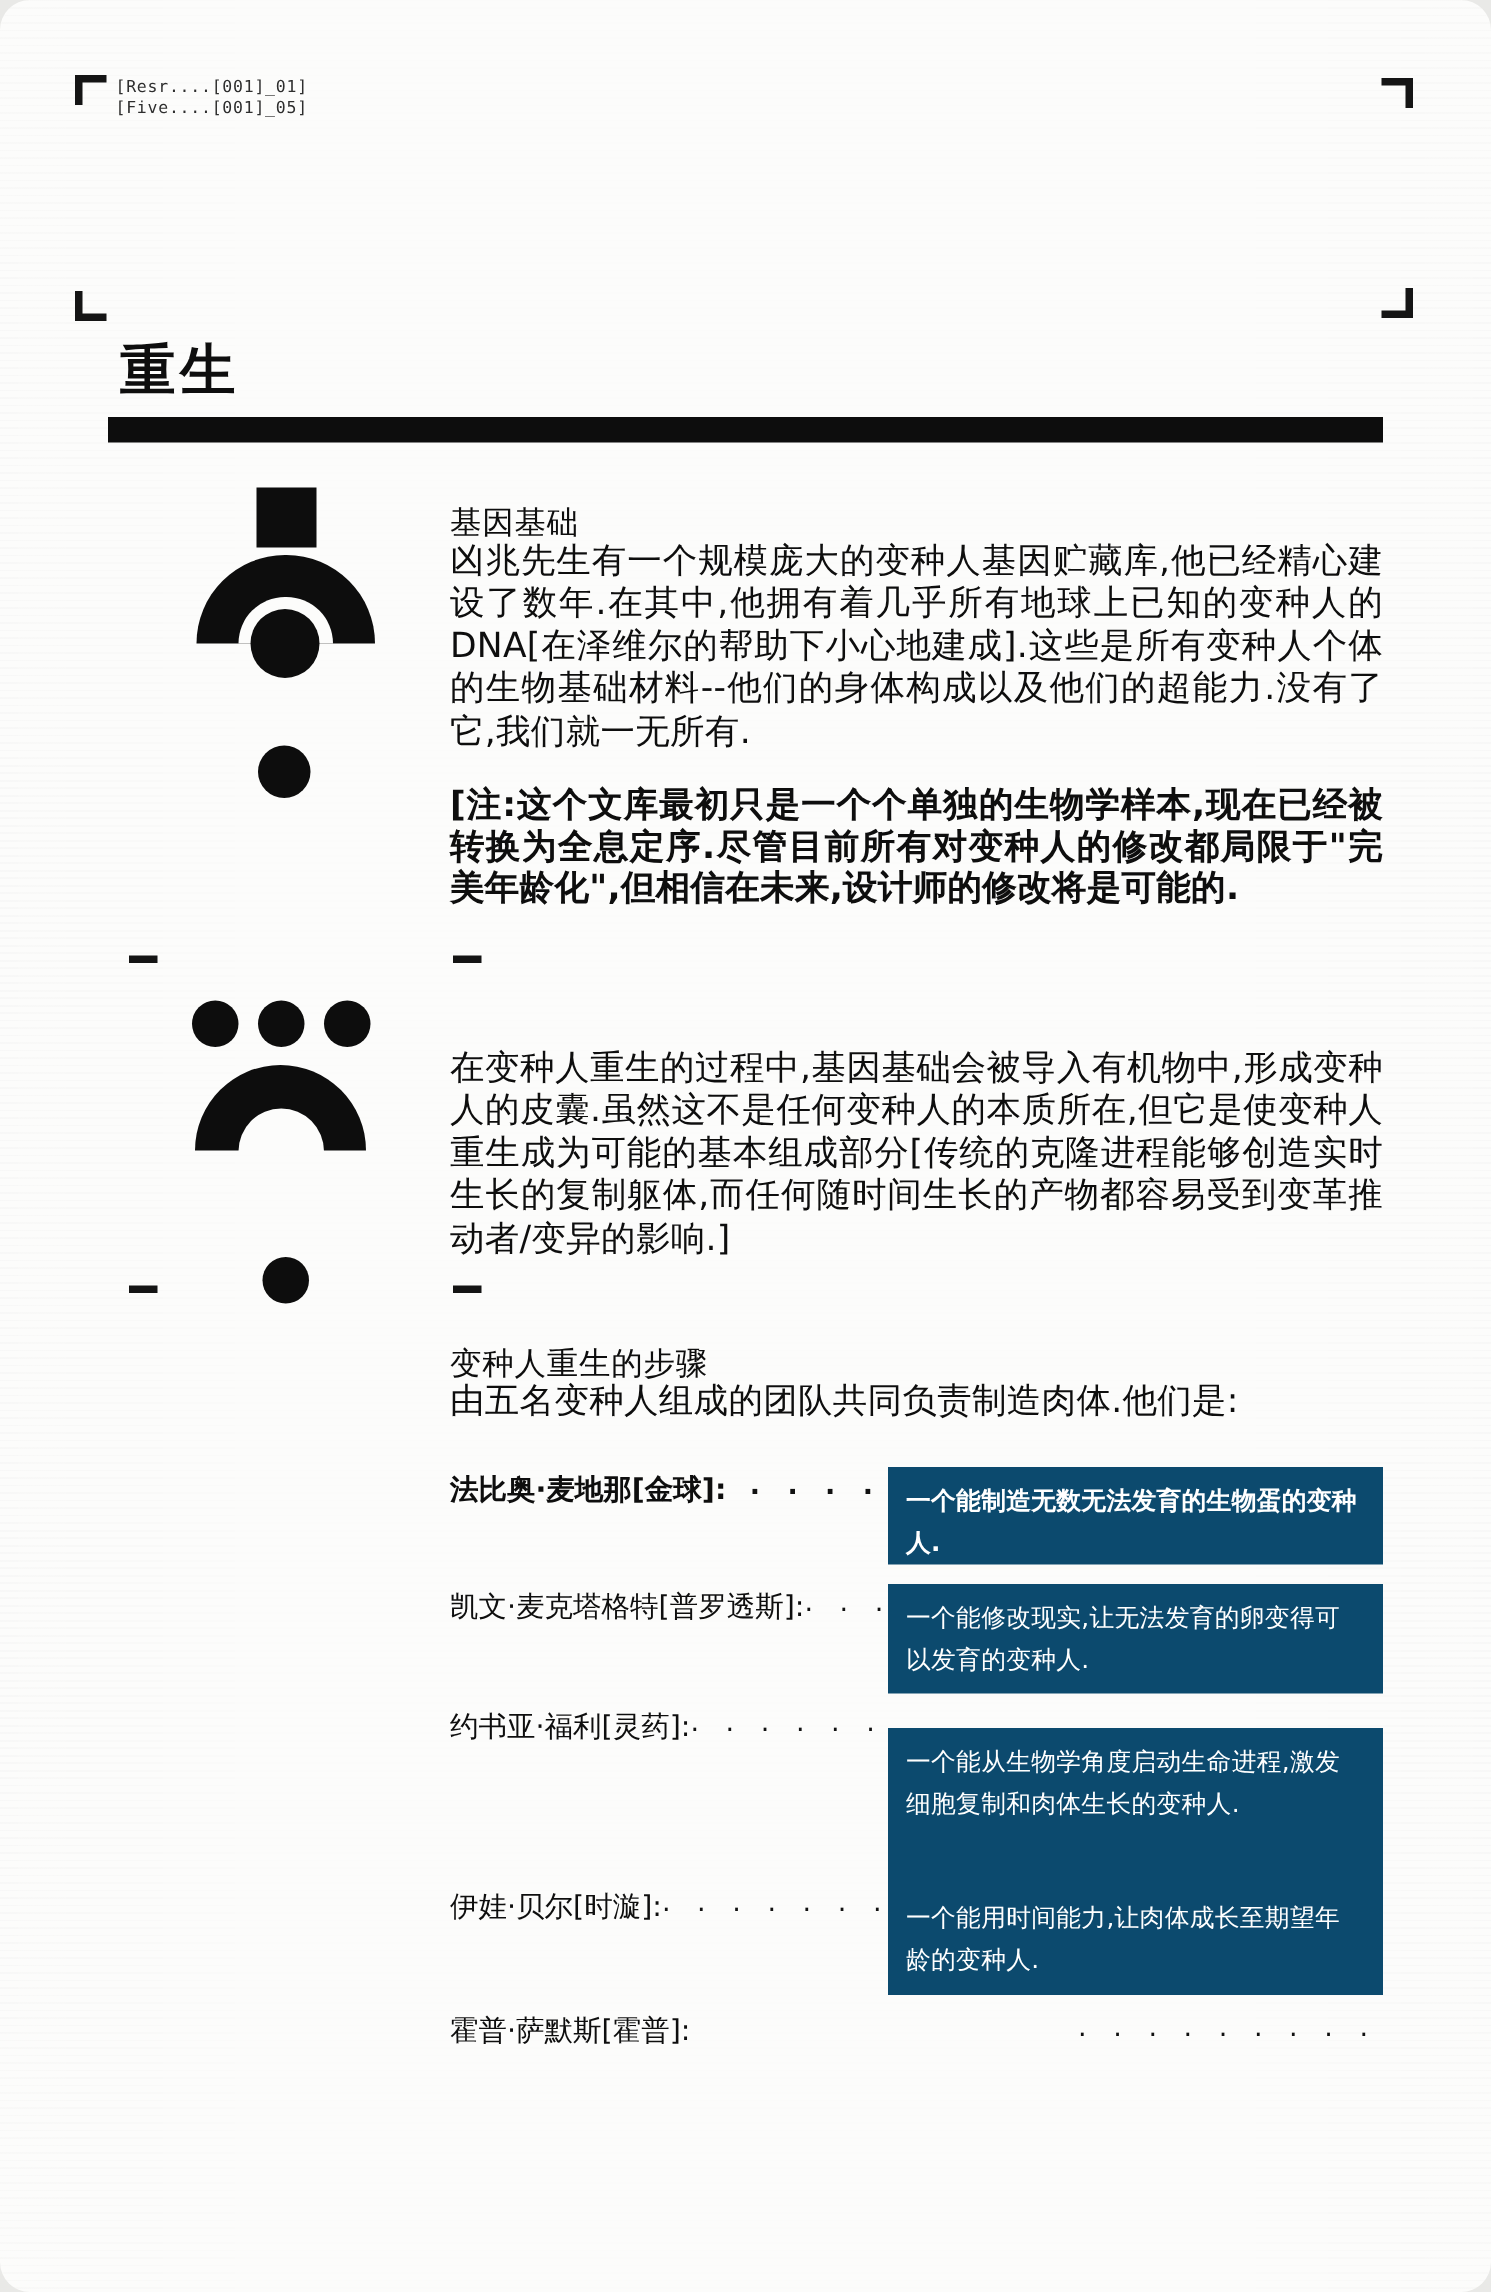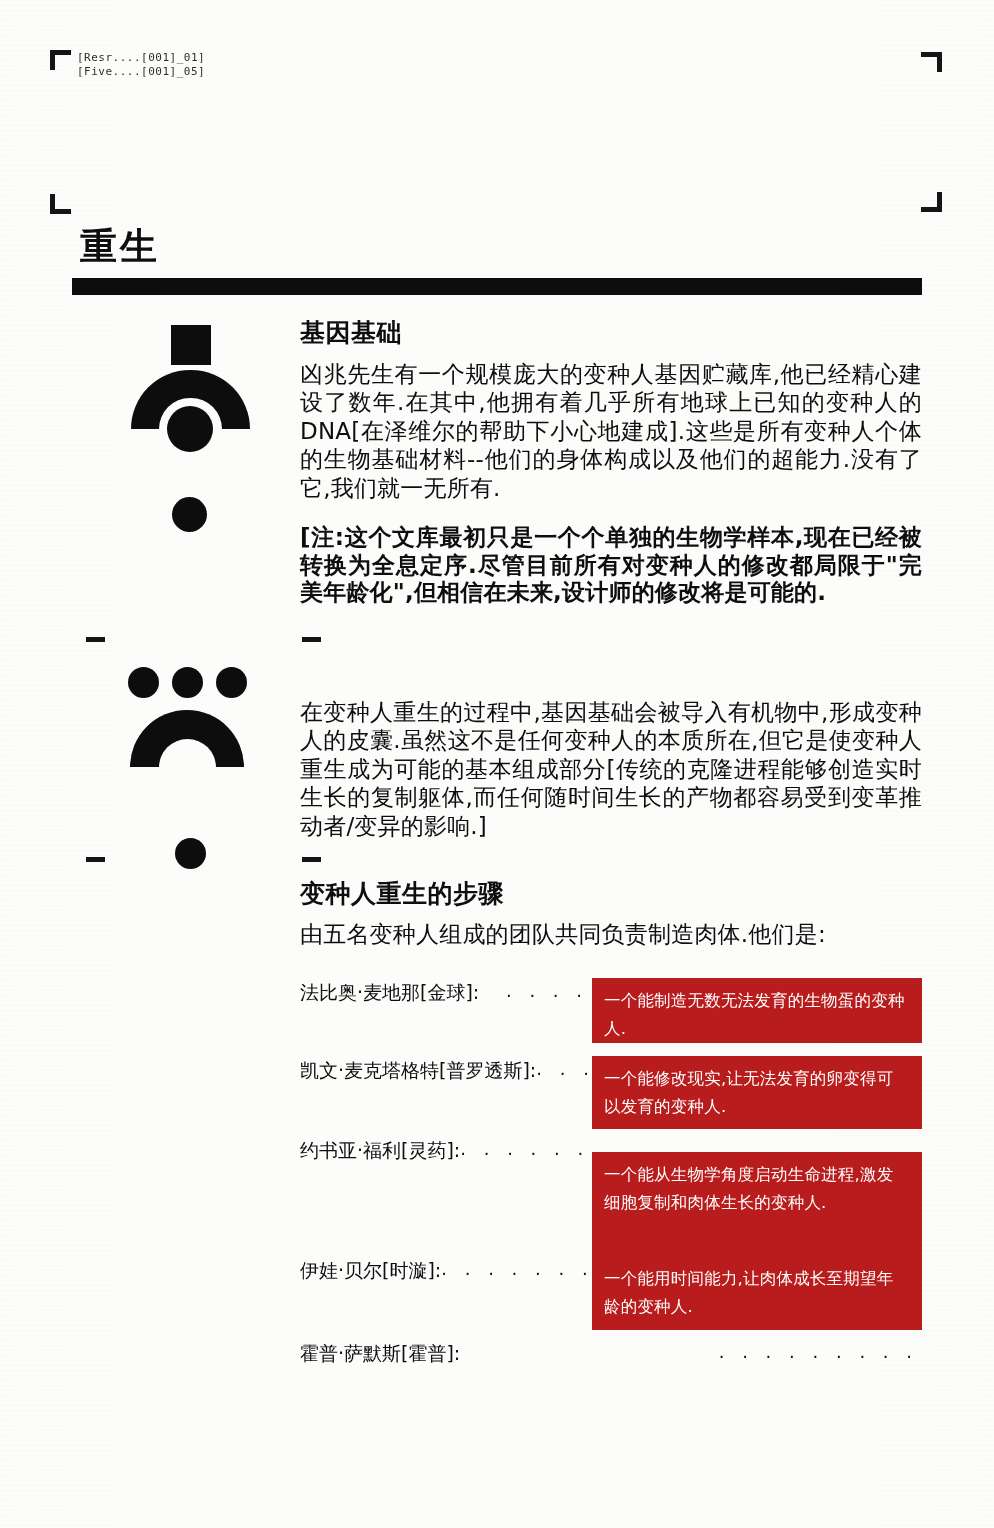--- a/index.html
+++ b/index.html
@@ -2,20 +2,21 @@
 <html><head>
 <meta charset="utf-8">
 <style>
   * { margin:0; padding:0; box-sizing:border-box; }
   html,body { background:#e9e9e7; }
   #page {
     position:relative; width:994px; height:1528px; margin:0 auto;
     background:#fcfcfb; overflow:hidden;
     font-family:"DejaVu Sans","Liberation Sans",sans-serif;
     color:#0e0e0e;
+    border-radius:20px;
   }
   
   #page::before {
     content:""; position:absolute; inset:0; pointer-events:none;
     background:repeating-linear-gradient(180deg,
       rgba(60,60,60,0.045) 0px, rgba(60,60,60,0.045) 1px,
       transparent 1px, transparent 5px);
     opacity:.45;
     -webkit-mask-image:linear-gradient(90deg, #000 0%, transparent 18%, transparent 82%, #000 100%),
                        linear-gradient(180deg, transparent 88%, #000 100%);
@@ -49,30 +50,30 @@
   .dome { position:absolute; background:#0d0d0d; }
   .dome.r { border-radius:999px 999px 0 0; }
   .hole { position:absolute; background:#fcfcfb; border-radius:999px 999px 0 0; }
   .dot  { position:absolute; background:#0d0d0d; border-radius:50%; }
 
   
   .dash { position:absolute; width:19px; height:5px; background:#141414; }
 
   
   .col { position:absolute; left:300px; width:622px; }
-  .h   { font-size:25px; font-weight:700; letter-spacing:.5px; }
+  .h   { font-size:21px; font-weight:400; letter-spacing:.5px;margin-top:18px; }
   .p   { font-size:23px; line-height:28.4px; letter-spacing:.2px; text-align:justify; }
   .p.bold { font-weight:700; line-height:27.6px; }
 
   
   .member-row { position:absolute; left:300px; width:622px; display:flex; align-items:flex-start; }
   .member-name { font-size:19px; white-space:nowrap; flex:none; padding-top:2px; }
   .leader { flex:1; overflow:hidden; white-space:nowrap; text-align:right;
             font-size:18px; letter-spacing:6px; padding-right:4px; padding-top:2px; color:#111; }
-  .desc-box { flex:none; width:330px; background:#b91c1c; color:#ffffff;
+  .desc-box { flex:none; width:330px; background:#0c4a6e; color:#ffffff;
               padding:9px 12px 8px 12px; font-size:16.5px; line-height:27.5px; letter-spacing:.2px; }
   .row1 .desc-box { height:65px; }
   .row2 .desc-box { height:73px; }
   .row3 .desc-box { height:106px;margin-top:16px; }
   .row4 .desc-box { height:74px; }
   .row5 .desc-box { height:108px; }
 </style>
 </head>
 <body>
 
@@ -113,21 +114,21 @@
   </div>
 
   <div class="col p" style="top:698px;">在变种人重生的过程中,基因基础会被导入有机物中,形成变种人的皮囊.虽然这不是任何变种人的本质所在,但它是使变种人重生成为可能的基本组成部分[传统的克隆进程能够创造实时生长的复制躯体,而任何随时间生长的产物都容易受到变革推动者/变异的影响.]</div>
 
   <div class="dash" style="left:86px;  top:857px;"></div>
   <div class="dash" style="left:302px; top:857px;"></div>
 
   <div class="col h" style="top:877px;">变种人重生的步骤</div>
   <div class="col p" style="top:920px;">由五名变种人组成的团队共同负责制造肉体.他们是:</div>
 
-  <div class="member-row row1" style="top:978px;">
+  <div class="member-row row1" style="top:978px;font-weight:bold;">
     <span class="member-name">法比奥·麦地那[金球]:</span>
     <span class="leader">. . . .</span>
     <div class="desc-box">一个能制造无数无法发育的生物蛋的变种人.</div>
   </div>
 
   <div class="member-row row2" style="top:1056px;">
     <span class="member-name">凯文·麦克塔格特[普罗透斯]:</span>
     <span class="leader">. . .</span>
     <div class="desc-box">一个能修改现实,让无法发育的卵变得可以发育的变种人.</div>
   </div>

